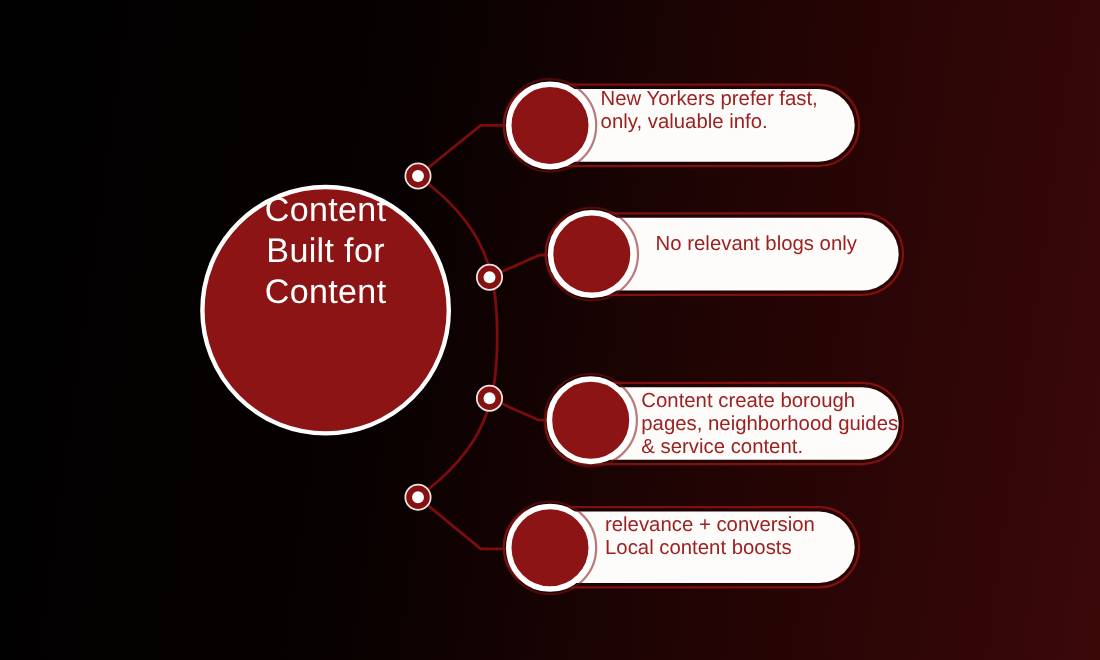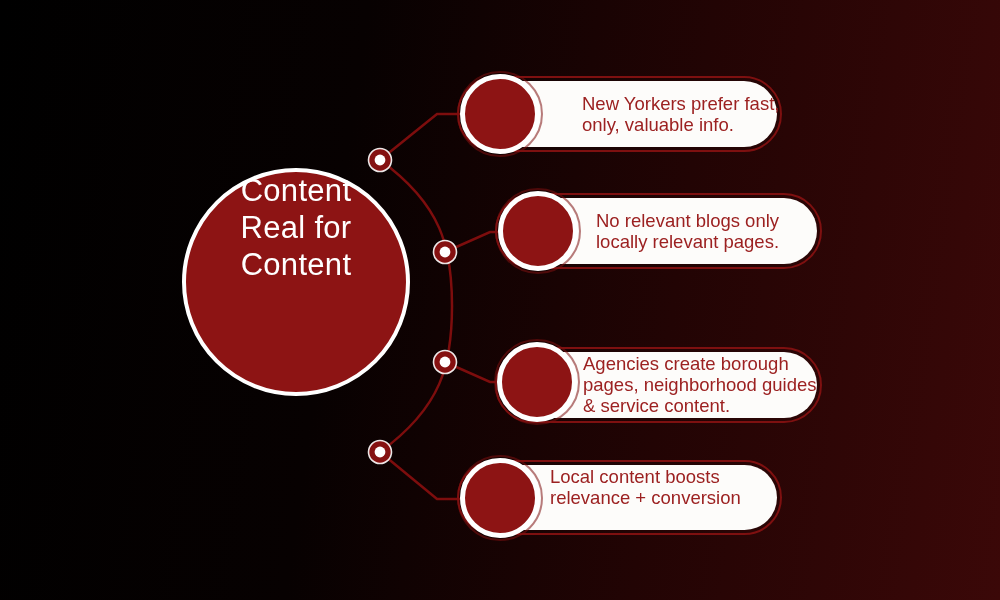--- a/index.html
+++ b/index.html
@@ -30,21 +30,21 @@
     z-index:3;
   }
   .pill-text {
     position:absolute; color:#9c2121; font-size:18.5px; line-height:21px;
     font-weight:500; z-index:4; white-space:nowrap;
   }
 
   
   .co1 .pill     { left:462px; top:81px;  width:315px; height:66px; }
   .co1 .c-circle { left:460px; top:74px; }
-  .co1 .pill-text{ left:546px; top:93px;margin-left:36px; }
+  .co1 .pill-text{ left:546px; top:78px; }
   
   .co2 .pill     { left:500px; top:198px; width:317px; height:66px; }
   .co2 .c-circle { left:498px; top:191px; }
   .co2 .pill-text{ left:596px; top:210px; }
   
   .co3 .pill     { left:500px; top:352px; width:317px; height:66px; }
   .co3 .c-circle { left:497px; top:342px; }
   .co3 .pill-text{ left:583px; top:353px; }
   
   .co4 .pill     { left:462px; top:465px; width:315px; height:65px; }
@@ -77,55 +77,54 @@
     </g>
     <g>
       <circle cx="380" cy="452" r="11.5" fill="#851111" stroke="rgba(255,255,255,0.9)" stroke-width="1.6"></circle>
       <circle cx="380" cy="452" r="5.4" fill="#ffffff"></circle>
     </g>
   </svg>
 
   <div class="hub">
     <div class="hub-text">
       <div>Content</div>
-      <div>Real for</div>
+      <div>Built for</div>
       <div>Content</div>
     </div>
   </div>
 
   <div class="callout co1">
     <div class="pill"></div>
     <div class="c-circle"></div>
     <div class="pill-text">
       <div>New Yorkers prefer fast,</div>
       <div>only, valuable info.</div>
     </div>
   </div>
 
   <div class="callout co2">
     <div class="pill"></div>
     <div class="c-circle"></div>
     <div class="pill-text">
       <div>No relevant blogs only</div>
-      <div>locally relevant pages.</div>
     </div>
   </div>
 
   <div class="callout co3">
     <div class="pill"></div>
     <div class="c-circle"></div>
     <div class="pill-text">
-      <div>Agencies create borough</div>
+      <div>Content create borough</div>
       <div>pages, neighborhood guides</div>
       <div>&amp; service content.</div>
     </div>
   </div>
 
   <div class="callout co4">
     <div class="pill"></div>
     <div class="c-circle"></div>
     <div class="pill-text">
+      <div>relevance + conversion</div>
       <div>Local content boosts</div>
-      <div>relevance + conversion</div>
     </div>
   </div>
 
 </div>
 
 </body></html>

